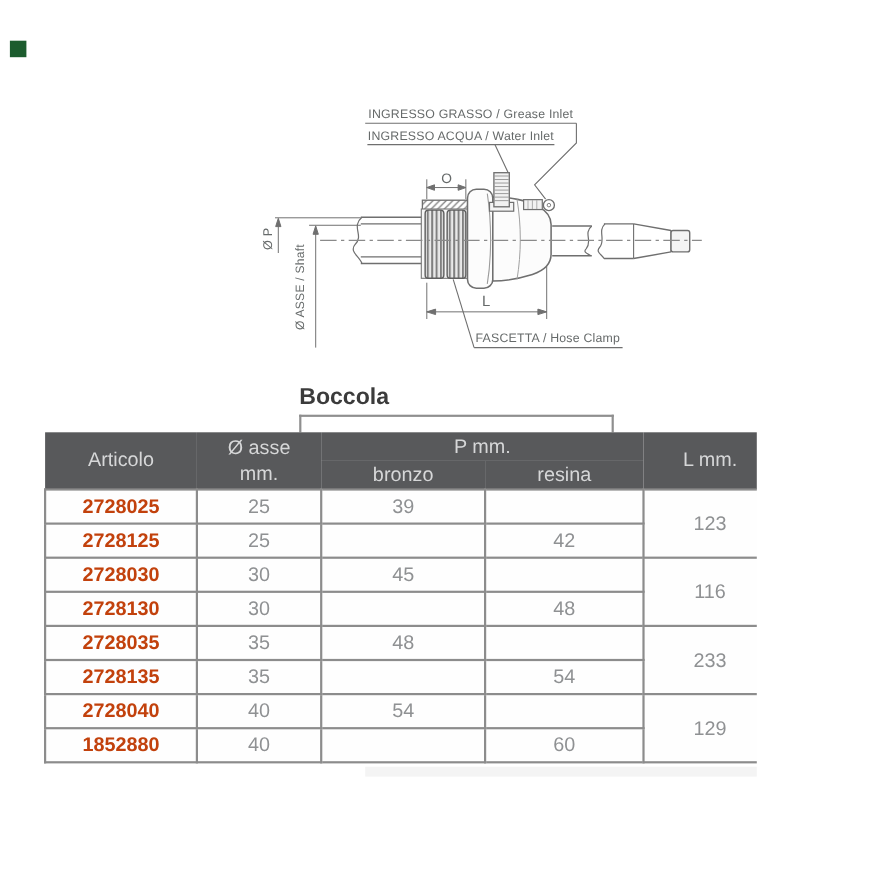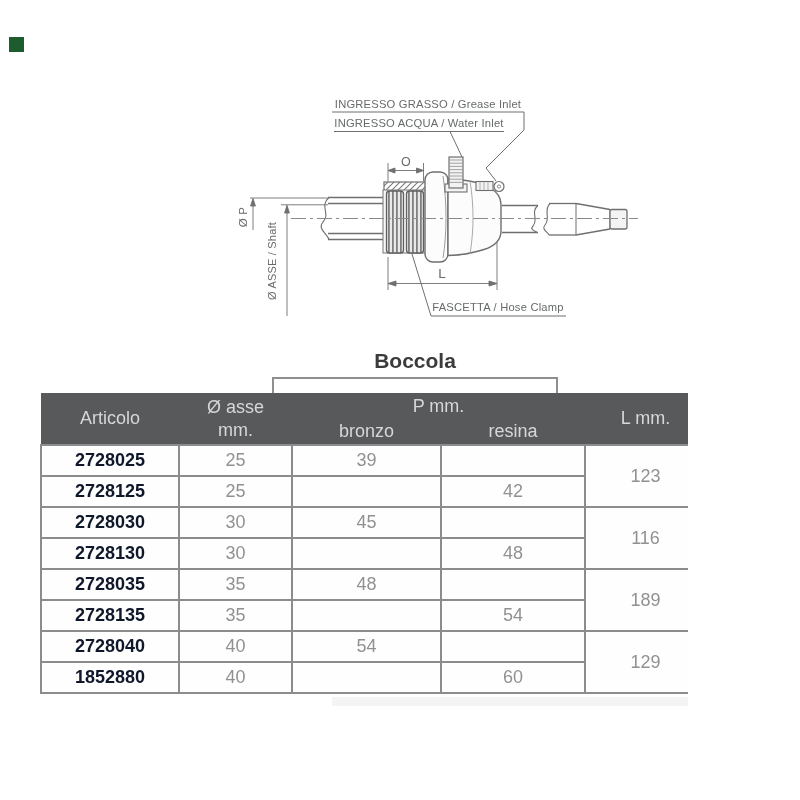--- a/index.html
+++ b/index.html
@@ -8,41 +8,41 @@
     position:relative; width:688px; height:800px; background:#ffffff;
     font-family:"Liberation Sans", sans-serif; overflow:hidden;
   }
   #corner-mark {
     position:absolute; left:9px; top:37px; width:15px; height:15px;
     background:#1c5c2e;
   }
   #diagram-svg { position:absolute; left:0; top:0; }
   .dtext { fill:#666a6a; font-family:"Liberation Sans", sans-serif; letter-spacing:.2px; }
   #table-title {
-    position:absolute; left:272px; top:349px; width:286px; text-align:center;
+    position:absolute; left:272px; top:349px; width:286px; text-align:left;
     font-size:21px; font-weight:bold; color:#3b3b3b;
   }
   #bracket {
     position:absolute; left:272px; top:377px; width:286px; height:16px;
     border-top:2px solid #8f8f8f; border-left:2px solid #8f8f8f; border-right:2px solid #8f8f8f;
   }
   #spec-table {
     position:absolute; left:24px; top:393px; width:760px;
     border-collapse:collapse; table-layout:fixed;margin-left:16px;
   }
   #spec-table thead th {
     background:#58595b; color:#d6d7d8; font-weight:normal; font-size:18px;
     border:none; padding:0; line-height:23px; vertical-align:middle;
   }
   #spec-table thead tr { height:26px; }
   #spec-table tbody td {
     border:2px solid #8c8c8c; height:31px; text-align:center;
     font-size:18px; color:#8f9193; background:#fefefe; padding:0;
   }
-  #spec-table tbody td.articolo { font-weight:bold; color:#0f172a; }
+  #spec-table tbody td.articolo { font-weight:bold; color:#c2410c; }
   #bottom-strip {
     position:absolute; left:332px; top:697px; width:456px; height:9px;
     background:#f4f4f4;
   }
 </style>
 </head>
 <body>
 
 <div id="page">
 
@@ -218,21 +218,21 @@
         <td class="articolo">2728130</td>
         <td>30</td>
         <td></td>
         <td>48</td>
       </tr>
       <tr>
         <td class="articolo">2728035</td>
         <td>35</td>
         <td>48</td>
         <td></td>
-        <td rowspan="2">189</td>
+        <td rowspan="2">233</td>
       </tr>
       <tr>
         <td class="articolo">2728135</td>
         <td>35</td>
         <td></td>
         <td>54</td>
       </tr>
       <tr>
         <td class="articolo">2728040</td>
         <td>40</td>

